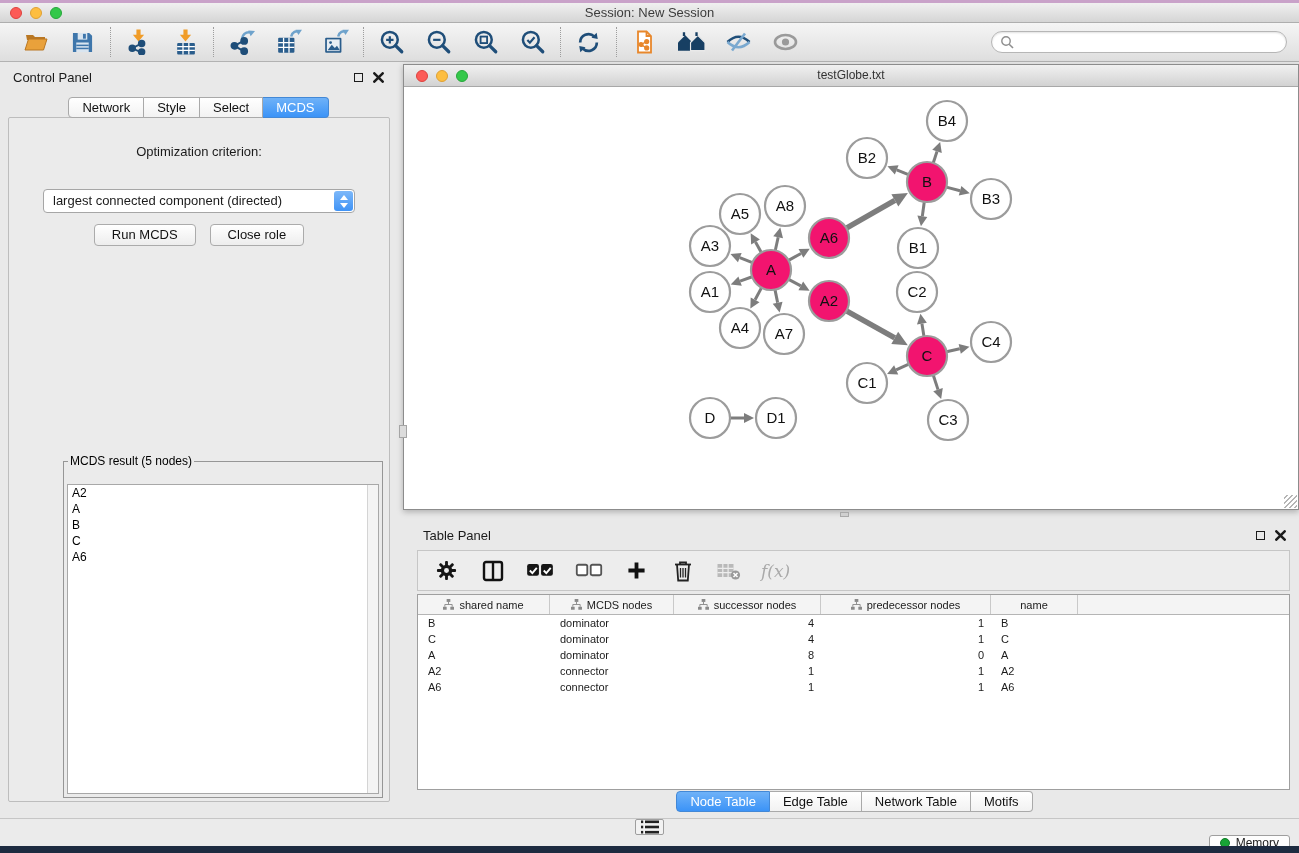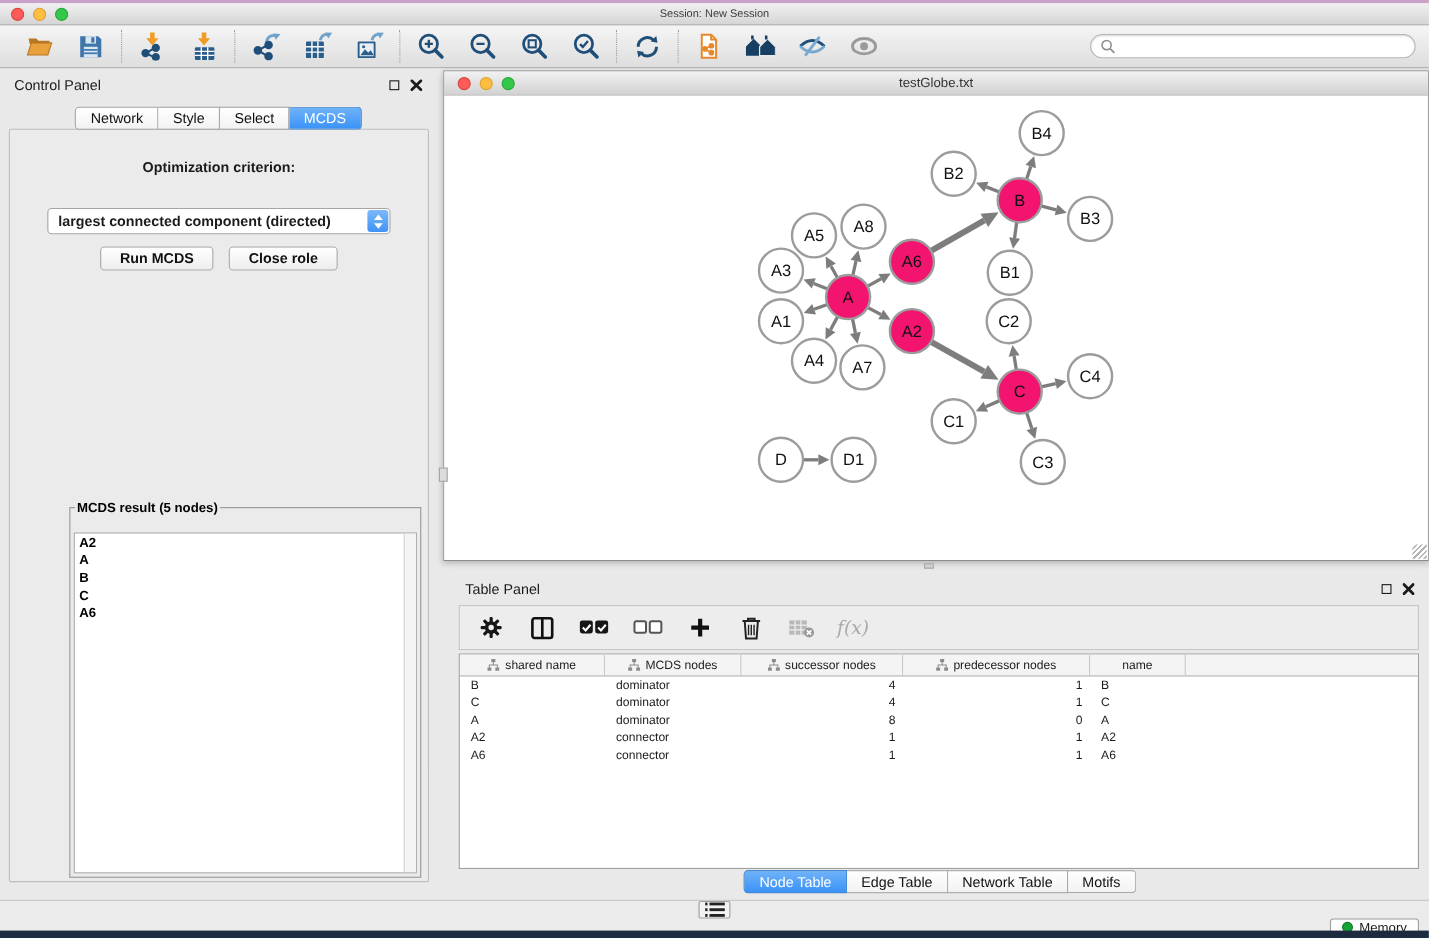--- a/index.html
+++ b/index.html
@@ -3,21 +3,21 @@
 <meta charset="utf-8">
 <style>
   * { margin:0; padding:0; box-sizing:border-box; }
   html,body { width:1299px; height:853px; overflow:hidden; }
   body { font-family:"Liberation Sans", sans-serif; background:#e9e9e9; position:relative; color:#1b1b1b; }
   svg { display:block; }
 
   
   .top-accent { height:3px; background:#c9a2c9; }
   .titlebar { height:20px; background:linear-gradient(#f0f0f0,#d5d5d5); border-bottom:1px solid #aeaeae;
-              position:relative; text-align:center; font-size:10px; line-height:19px; color:#3c3c3c; }
+              position:relative; text-align:center; font-size:13px; line-height:19px; color:#3c3c3c; }
   .traffic { position:absolute; left:10px; top:4px; display:flex; gap:8px; }
   .light { width:12px; height:12px; border-radius:50%; }
   .light.red { background:#fc5b57; border:1px solid #dd423e; }
   .light.yellow { background:#fdbe41; border:1px solid #dfa134; }
   .light.green { background:#34c84a; border:1px solid #27a73b; }
 
   .toolbar { height:39px; background:linear-gradient(#f5f5f5,#dedede); border-bottom:1px solid #b2b2b2;
              display:flex; align-items:center; padding:0 8px; }
   .tbgroup { display:flex; align-items:center; gap:20px; padding:0 14px; }
   .tbsep { width:0; height:30px; border-left:1px dotted #9d9d9d; }
@@ -37,21 +37,21 @@
          border:1px solid #a9a9a9; border-left:none; color:#111; cursor:default; white-space:nowrap; }
   .seg:first-child { border-left:1px solid #a9a9a9; border-radius:4px 0 0 4px; }
   .seg:last-child { border-radius:0 4px 4px 0; }
   .seg.active { background:linear-gradient(#6fb2f8,#3b93f7); color:#fff; border-color:#4388d6; }
 
   
   #control-panel { position:absolute; left:0; top:62px; width:397px; height:756px; }
   .panel-header { height:30px; display:flex; align-items:center; padding:0 13px; font-size:13px; color:#1b1b1b; }
   .cp-tabs { position:relative; z-index:2; margin-top:5px; }
   .cp-body { position:absolute; left:8px; right:7px; top:55px; bottom:16px; border:1px solid #bdbdbd;
-             border-radius:2px; background:#ebebeb;font-weight:bold; }
+             border-radius:2px; background:#ebebeb; }
   .opt-label { margin-top:26px; text-align:center; font-size:13px; }
   .dropdown { margin:30px auto 0; width:312px; height:24px; background:#fff; border:1px solid #a6a6a6;
               border-radius:4px; position:relative; font-size:13px; line-height:22px; padding-left:9px; }
   .dd-stepper { position:absolute; right:1px; top:1px; bottom:1px; width:19px; border-radius:3px;
                 background:linear-gradient(#7db8f9,#3f93f6); display:flex; flex-direction:column;
                 align-items:center; justify-content:center; gap:3px; }
   .tri-up { width:0; height:0; border-left:4px solid transparent; border-right:4px solid transparent; border-bottom:5px solid #fff; }
   .tri-dn { width:0; height:0; border-left:4px solid transparent; border-right:4px solid transparent; border-top:5px solid #fff; }
   .btn-row { display:flex; justify-content:center; gap:14px; margin-top:11px; }
   .btn { height:22px; padding:0 17px; background:linear-gradient(#ffffff,#ededed); border:1px solid #ababab;

